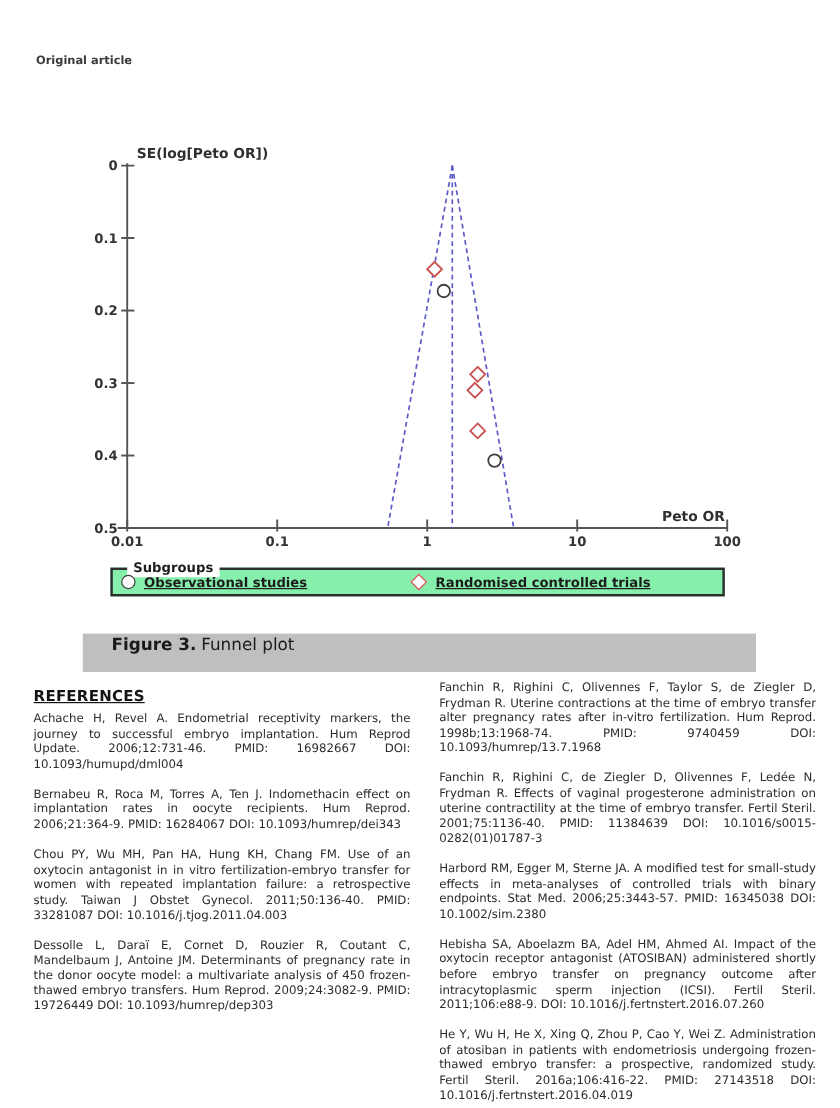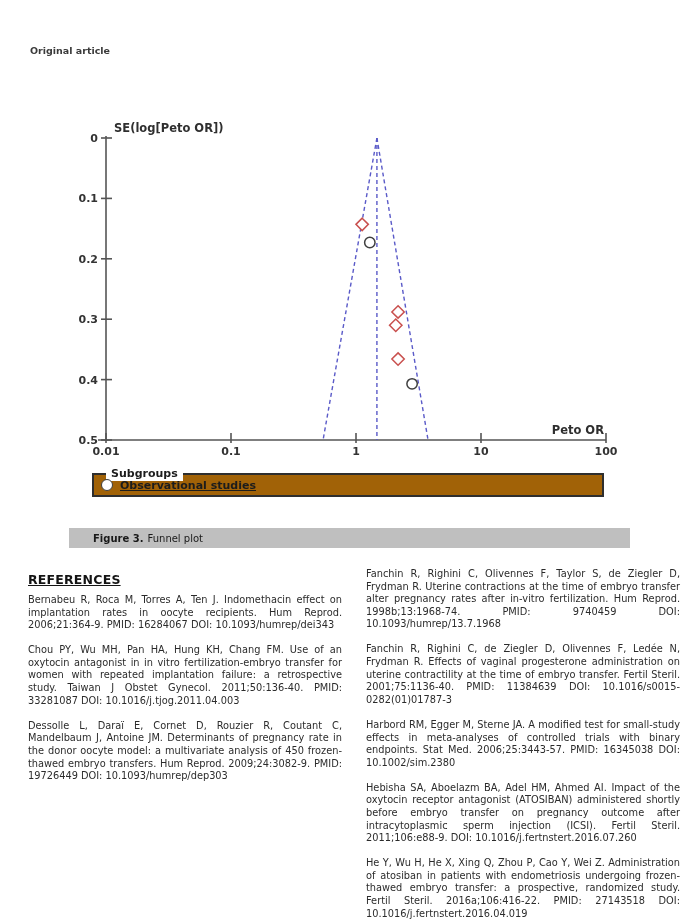--- a/index.html
+++ b/index.html
@@ -10,30 +10,30 @@
 
   
   .chart-svg{position:absolute;left:0;top:0;width:700px;height:432px;}
   .axis{stroke:#555555;stroke-width:1.6;fill:none;}
   .funnel{stroke:#5a5ac8;stroke-width:1.4;fill:none;stroke-dasharray:4 3;}
   .tick-label{font:700 11px "DejaVu Sans", sans-serif;fill:#333333;}
   .axis-title{font:700 11.5px "DejaVu Sans", sans-serif;fill:#2f2f2f;}
   .pt{fill:#ffffff;stroke-width:1.5;}
 
   
-  .legend-box{position:absolute;left:92px;top:441px;width:508px;height:20px;border:2px solid #2e2e2e;background:#a16207;}
+  .legend-box{position:absolute;left:92px;top:441px;width:508px;height:20px;border:2px solid #2e2e2e;background:#86efac;}
   .legend-title{position:absolute;top:-8px;left:12px;background:#ffffff;padding:0 5px;font-size:11px;font-weight:700;color:#1c1c1c;line-height:14px;}
   .legend-items{position:absolute;left:0;top:0;right:0;bottom:0;display:flex;align-items:center;padding-left:7px;}
   .legend-item{display:flex;align-items:center;gap:7px;font-size:11px;font-weight:600;color:#1c1c1c;text-decoration:underline;}
   .legend-item + .legend-item{margin-left:86px;}
   .icon-circle{width:10px;height:10px;border:1.7px solid #3f3f3f;border-radius:50%;background:#fff;flex:0 0 auto;}
   .icon-diamond{width:8px;height:8px;border:1.7px solid #c9504e;background:#fff;transform:rotate(45deg);flex:0 0 auto;margin:0 2px;}
 
   
-  .caption-bar{position:absolute;left:69px;top:496px;width:561px;height:20px;background:#bfbfbf;line-height:21px;font-size:10px;color:#1a1a1a;padding-left:24px;box-sizing:border-box;}
+  .caption-bar{position:absolute;left:69px;top:496px;width:561px;height:32px;background:#bfbfbf;line-height:21px;font-size:14px;color:#1a1a1a;padding-left:24px;box-sizing:border-box;}
   .caption-bar .cap-label{font-weight:700;margin-right:4px;}
 
   
   .refs-heading{position:absolute;left:28px;top:540px;font-size:12.5px;font-weight:700;color:#141414;letter-spacing:.2px;text-decoration:underline;}
   .ref-col{position:absolute;width:314px;font-size:9.8px;line-height:12.6px;color:#2b2b2b;text-align:justify;}
   .ref-col-left{left:28px;top:562px;}
   .ref-col-right{left:366px;top:536px;}
   .ref-col p{margin:0 0 12.5px 0;}
 </style>
 </head>
@@ -81,30 +81,35 @@
       <path d="M 398.0574667310662 320.864 L 404.2574667310662 327.06399999999996 L 398.0574667310662 333.26399999999995 L 391.8574667310662 327.06399999999996 Z" class="pt" stroke="#c9504e"></path>
     </svg>
 
   <div class="legend-box">
     <span class="legend-title">Subgroups</span>
     <div class="legend-items">
       <div class="legend-item">
         <span class="icon-circle"></span>
         <span>Observational studies</span>
       </div>
+      <div class="legend-item">
+        <span class="icon-diamond"></span>
+        <span>Randomised controlled trials</span>
+      </div>
     </div>
   </div>
 
   <div class="caption-bar">
     <span class="cap-label">Figure 3.</span><span>Funnel plot</span>
   </div>
 
   <div class="refs-heading">REFERENCES</div>
 
   <div class="ref-col ref-col-left">
+    <p>Achache H, Revel A. Endometrial receptivity markers, the journey to successful embryo implantation. Hum Reprod Update. 2006;12:731-46. PMID: 16982667 DOI: 10.1093/humupd/dml004</p>
     <p>Bernabeu R, Roca M, Torres A, Ten J. Indomethacin effect on implantation rates in oocyte recipients. Hum Reprod. 2006;21:364-9. PMID: 16284067 DOI: 10.1093/humrep/dei343</p>
     <p>Chou PY, Wu MH, Pan HA, Hung KH, Chang FM. Use of an oxytocin antagonist in in vitro fertilization-embryo transfer for women with repeated implantation failure: a retrospective study. Taiwan J Obstet Gynecol. 2011;50:136-40. PMID: 33281087 DOI: 10.1016/j.tjog.2011.04.003</p>
     <p>Dessolle L, Daraï E, Cornet D, Rouzier R, Coutant C, Mandelbaum J, Antoine JM. Determinants of pregnancy rate in the donor oocyte model: a multivariate analysis of 450 frozen-thawed embryo transfers. Hum Reprod. 2009;24:3082-9. PMID: 19726449 DOI: 10.1093/humrep/dep303</p>
   </div>
 
   <div class="ref-col ref-col-right">
     <p>Fanchin R, Righini C, Olivennes F, Taylor S, de Ziegler D, Frydman R. Uterine contractions at the time of embryo transfer alter pregnancy rates after in-vitro fertilization. Hum Reprod. 1998b;13:1968-74. PMID: 9740459 DOI: 10.1093/humrep/13.7.1968</p>
     <p>Fanchin R, Righini C, de Ziegler D, Olivennes F, Ledée N, Frydman R. Effects of vaginal progesterone administration on uterine contractility at the time of embryo transfer. Fertil Steril. 2001;75:1136-40. PMID: 11384639 DOI: 10.1016/s0015-0282(01)01787-3</p>
     <p>Harbord RM, Egger M, Sterne JA. A modified test for small-study effects in meta-analyses of controlled trials with binary endpoints. Stat Med. 2006;25:3443-57. PMID: 16345038 DOI: 10.1002/sim.2380</p>
     <p>Hebisha SA, Aboelazm BA, Adel HM, Ahmed AI. Impact of the oxytocin receptor antagonist (ATOSIBAN) administered shortly before embryo transfer on pregnancy outcome after intracytoplasmic sperm injection (ICSI). Fertil Steril. 2011;106:e88-9. DOI: 10.1016/j.fertnstert.2016.07.260</p>

